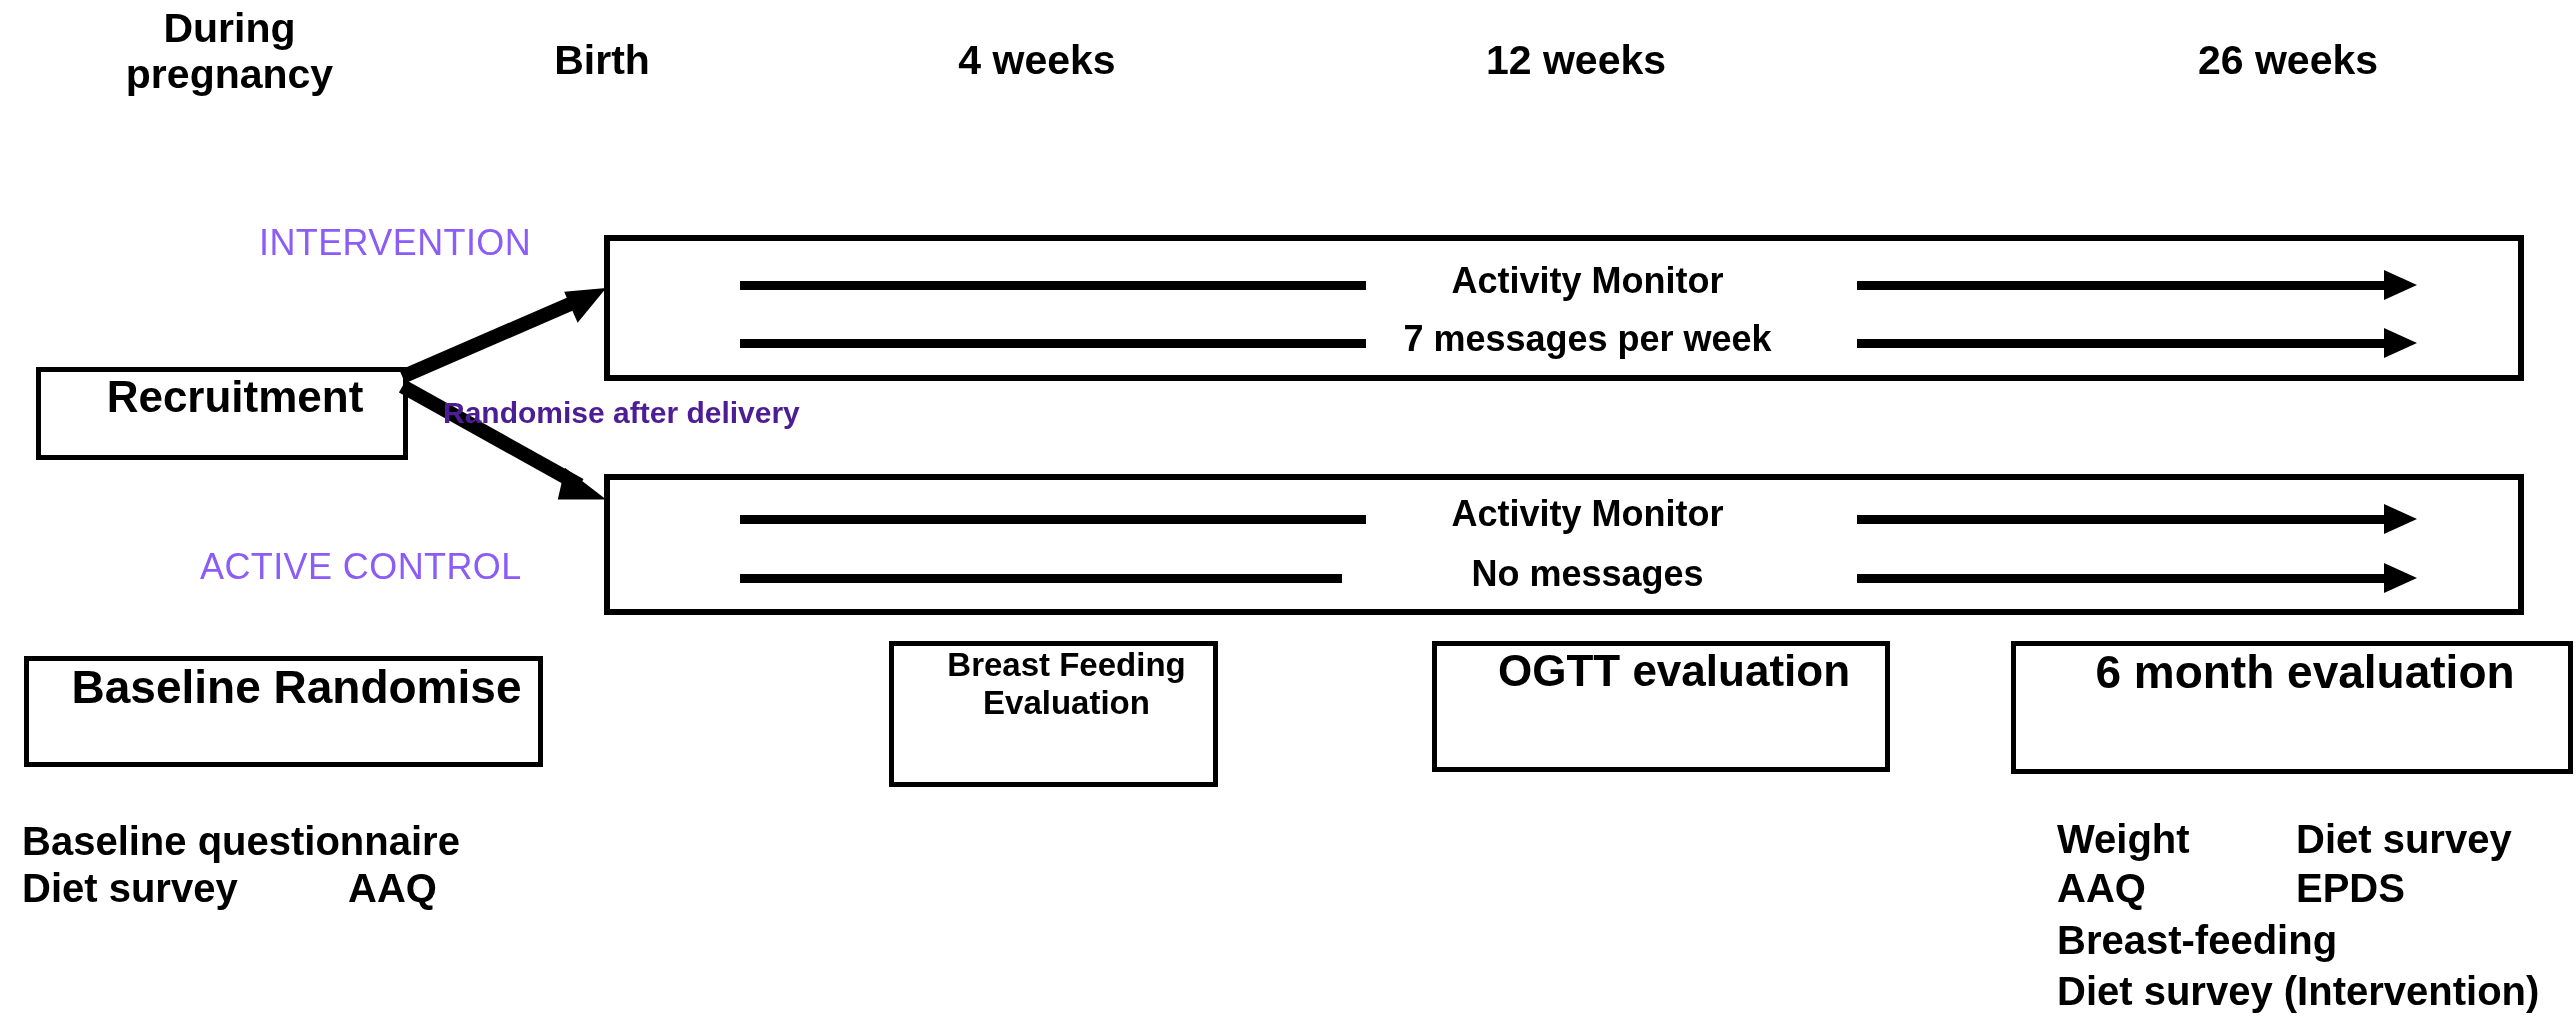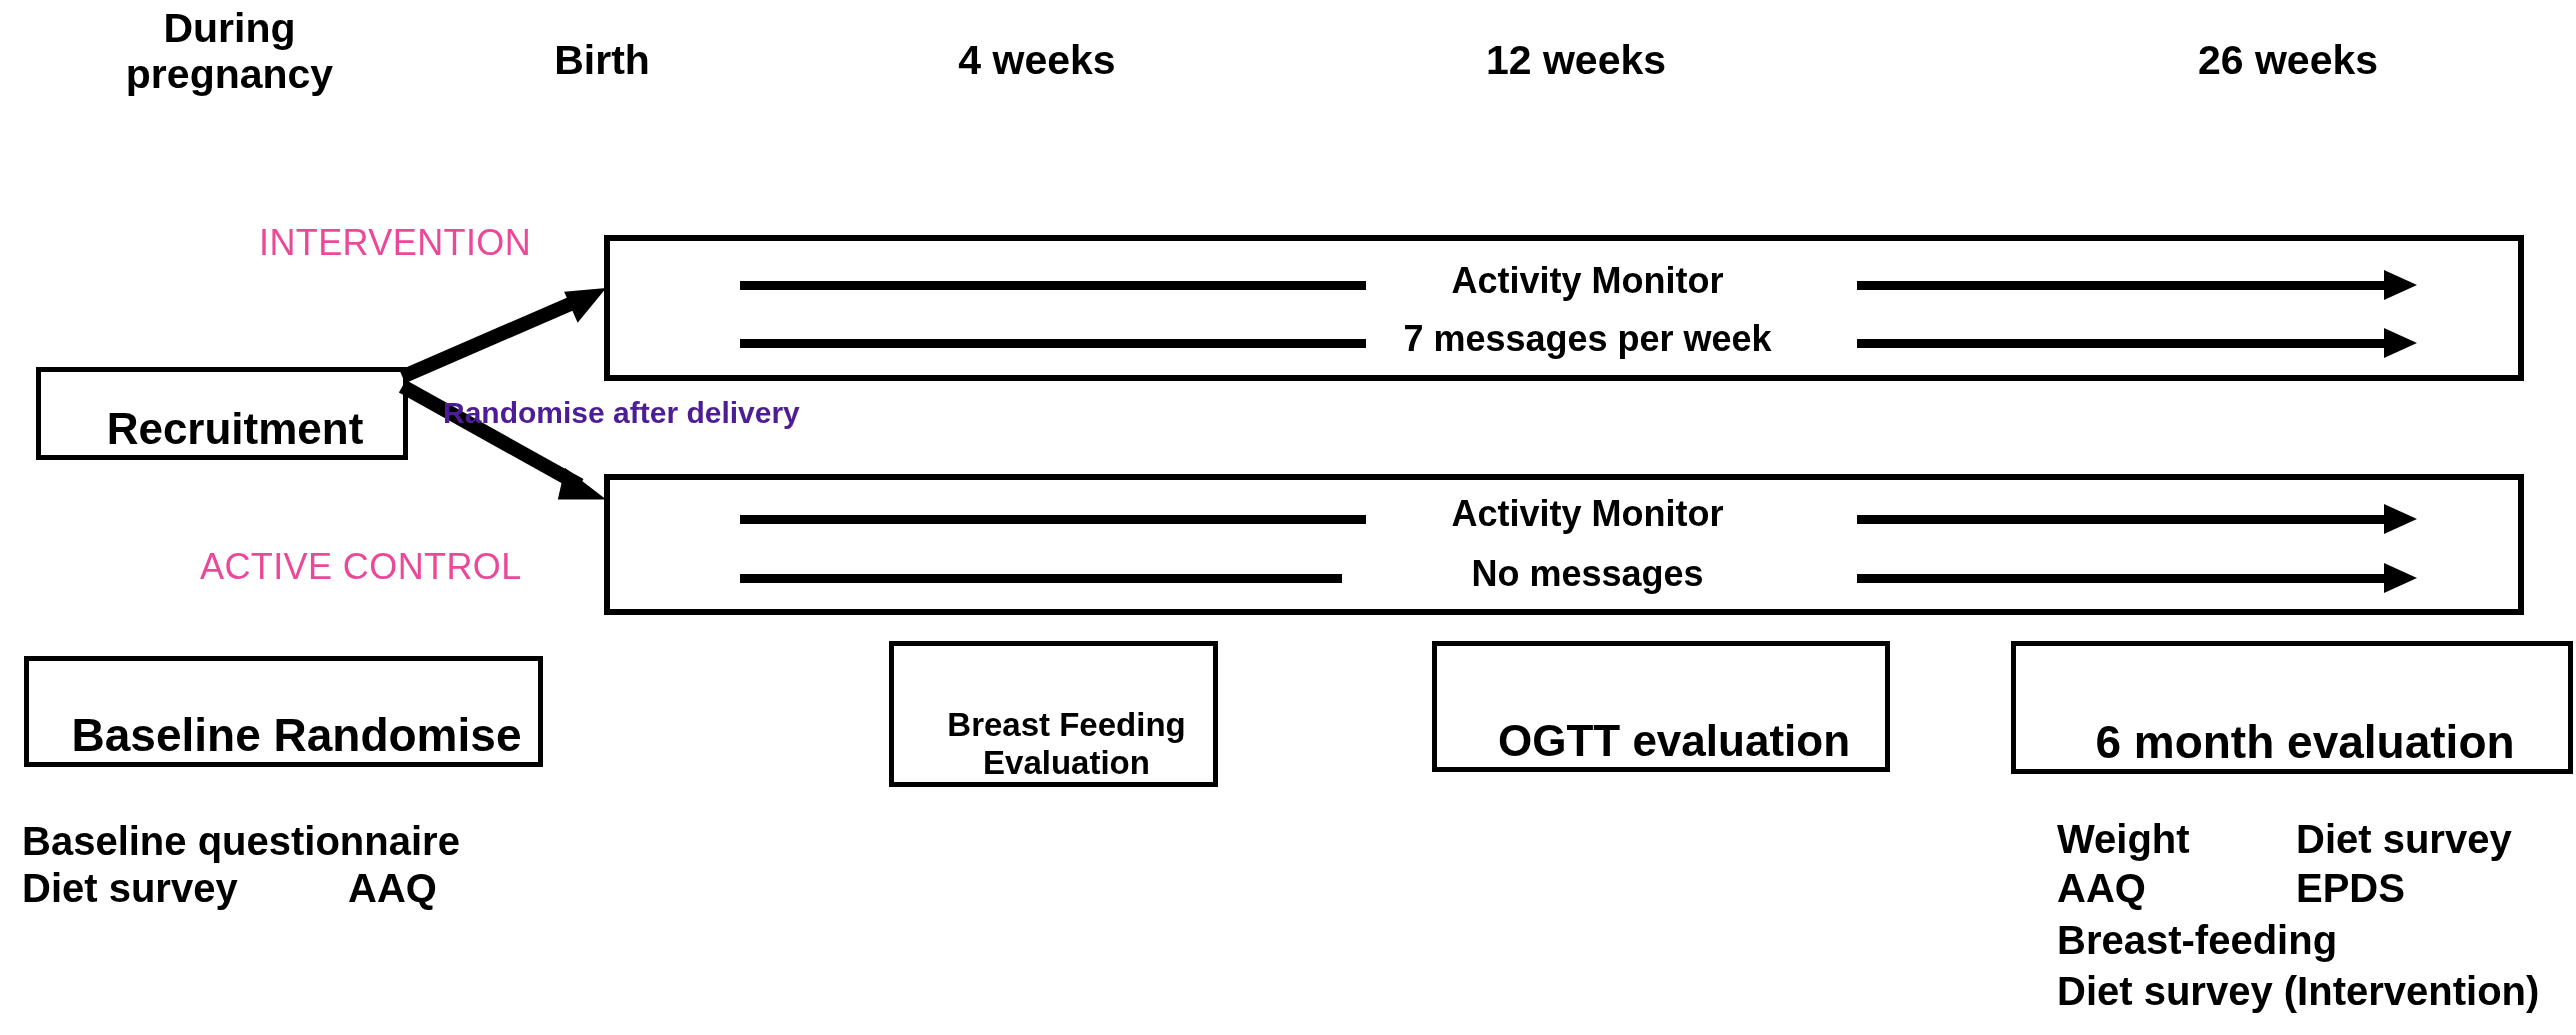--- a/index.html
+++ b/index.html
@@ -27,21 +27,21 @@
     white-space: pre-line;
     color: #000;
   }
 
   
   .box {
     box-sizing: border-box;
     border: 5.5px solid #000;
     background: #fff;
     display: flex;
-    align-items: flex-end;
+    align-items: flex-start;
     justify-content: center;
     padding-left: 26px;
   }
   .box-label {
     font-weight: bold;
     text-align: center;
     line-height: 1.15;
     white-space: pre-line;
     color: #000;
   }
@@ -50,21 +50,21 @@
     box-sizing: border-box;
     border: 6.3px solid #000;
     background: #fff;
   }
 
   
   .arm-caption {
     font-size: 36px;
     font-weight: normal;
     letter-spacing: 0.4px;
-    color: #ec4899;
+    color: #8b5cf6;
     white-space: nowrap;
   }
 
   
   .arm-item-label {
     font-size: 36px;
     font-weight: bold;
     text-align: center;
     white-space: nowrap;
     color: #000;

